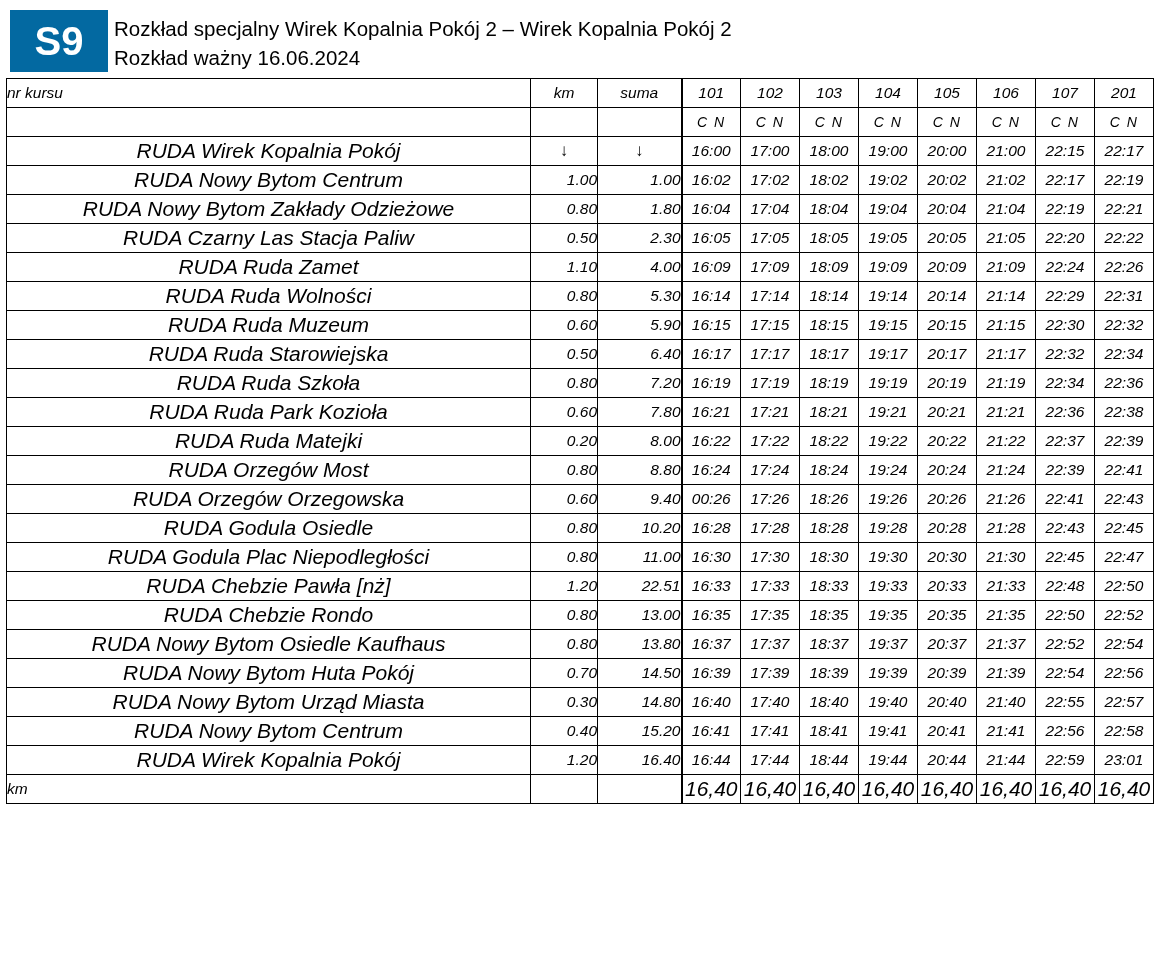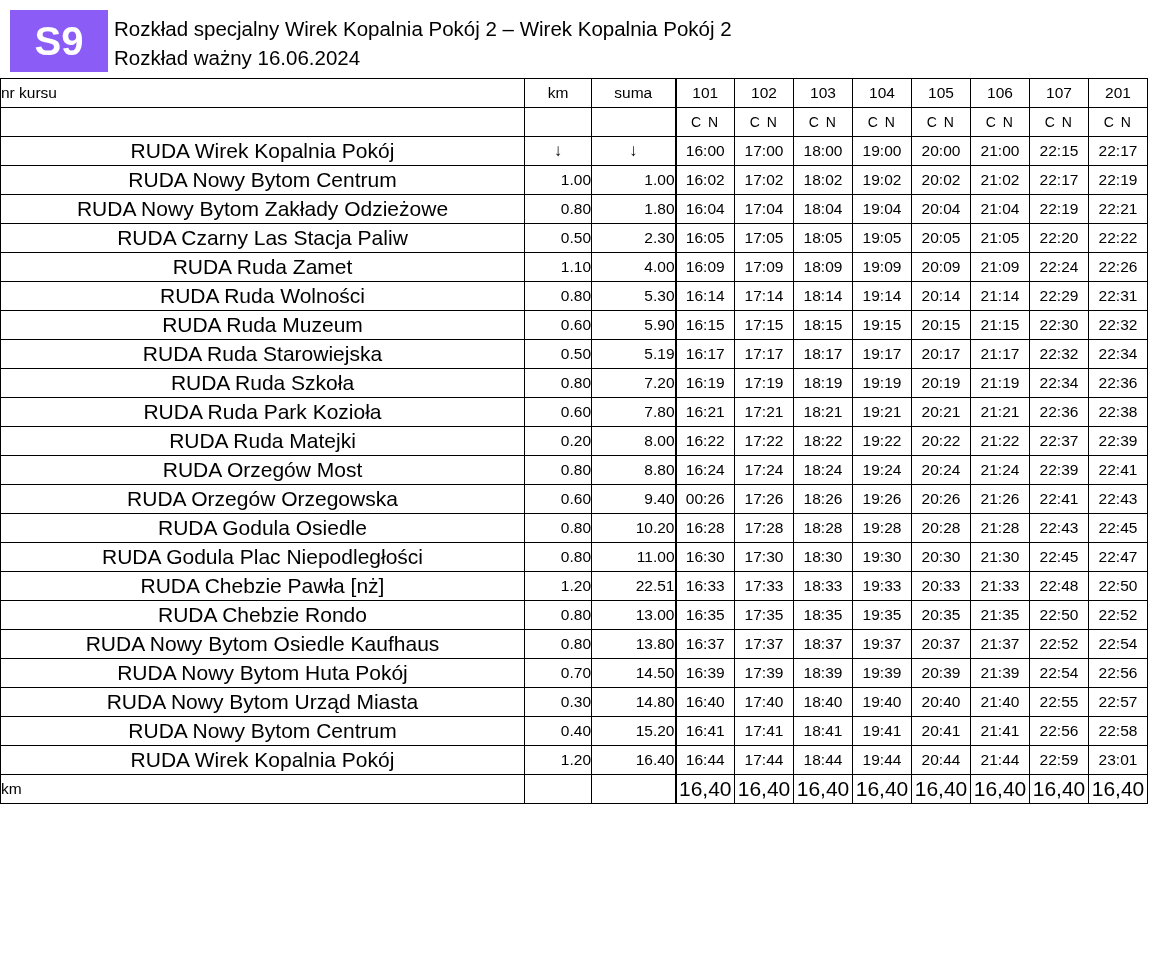--- a/index.html
+++ b/index.html
@@ -24,21 +24,21 @@
   .header {
     display: flex;
     align-items: flex-start;
     padding: 10px 0 8px 10px;
     height: 78px;
     box-sizing: border-box;
   }
   .line-badge {
     width: 98px;
     height: 62px;
-    background: #8b5cf6;
+    background: #0369a1;
     color: #ffffff;
     font-size: 40px;
     font-weight: bold;
     display: flex;
     align-items: center;
     justify-content: center;
     letter-spacing: 0px;
     flex: 0 0 auto;
   }
   .header-text {
@@ -55,21 +55,23 @@
     font-size: 20.5px;
     line-height: 29px;
     font-weight: normal;
     white-space: nowrap;
   }
   
   table.timetable {
     border-collapse: collapse;
     table-layout: fixed;
     width: 1146px;
-    font-size: 15.5px;
+    margin-left: 6px;
+    font-size: 15.5px;
+    font-style: italic;
   }
   table.timetable td, table.timetable th {
     border: 1px solid #000000;
     padding: 0;
     height: 29px;
     box-sizing: border-box;
     font-weight: normal;
   }
   .col-stop { width: 524px; }
   .col-km { width: 67px; }
@@ -285,21 +287,21 @@
         <td class="time">19:15</td>
         <td class="time">20:15</td>
         <td class="time">21:15</td>
         <td class="time">22:30</td>
         <td class="time">22:32</td>
       </tr>
 
       <tr>
         <td class="stop">RUDA Ruda Starowiejska</td>
         <td class="num">0.50</td>
-        <td class="num sep-right">5.19</td>
+        <td class="num sep-right">6.40</td>
         <td class="time">16:17</td>
         <td class="time">17:17</td>
         <td class="time">18:17</td>
         <td class="time">19:17</td>
         <td class="time">20:17</td>
         <td class="time">21:17</td>
         <td class="time">22:32</td>
         <td class="time">22:34</td>
       </tr>
 

